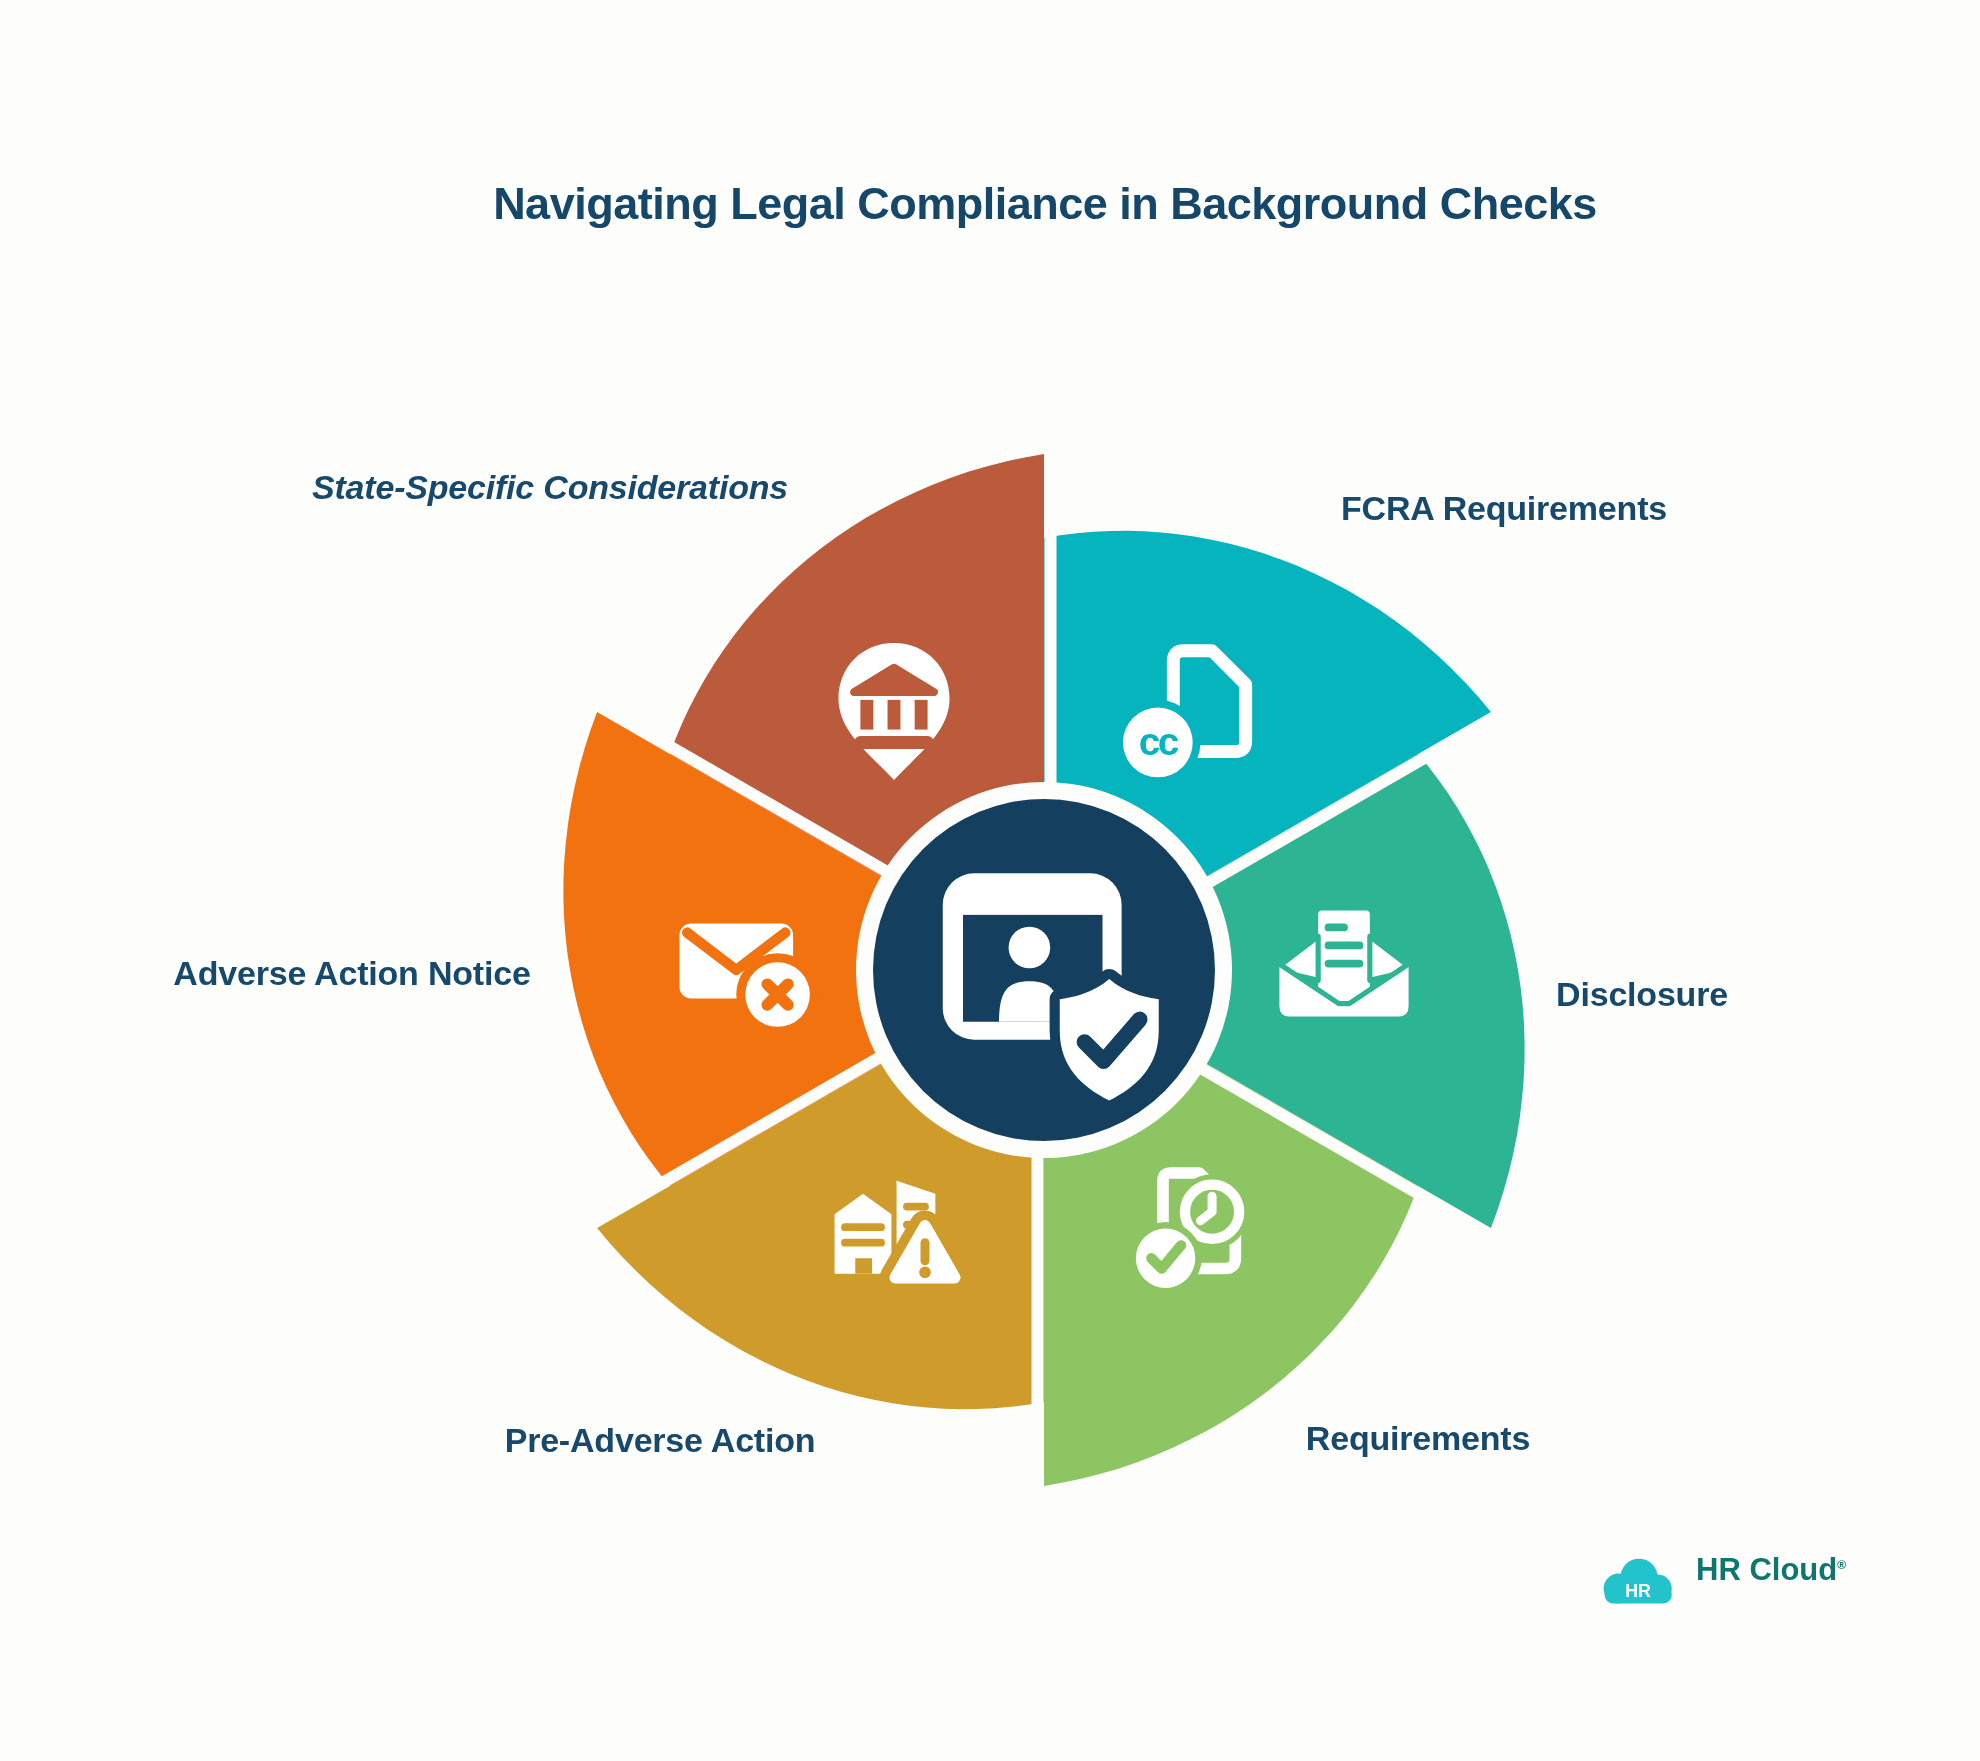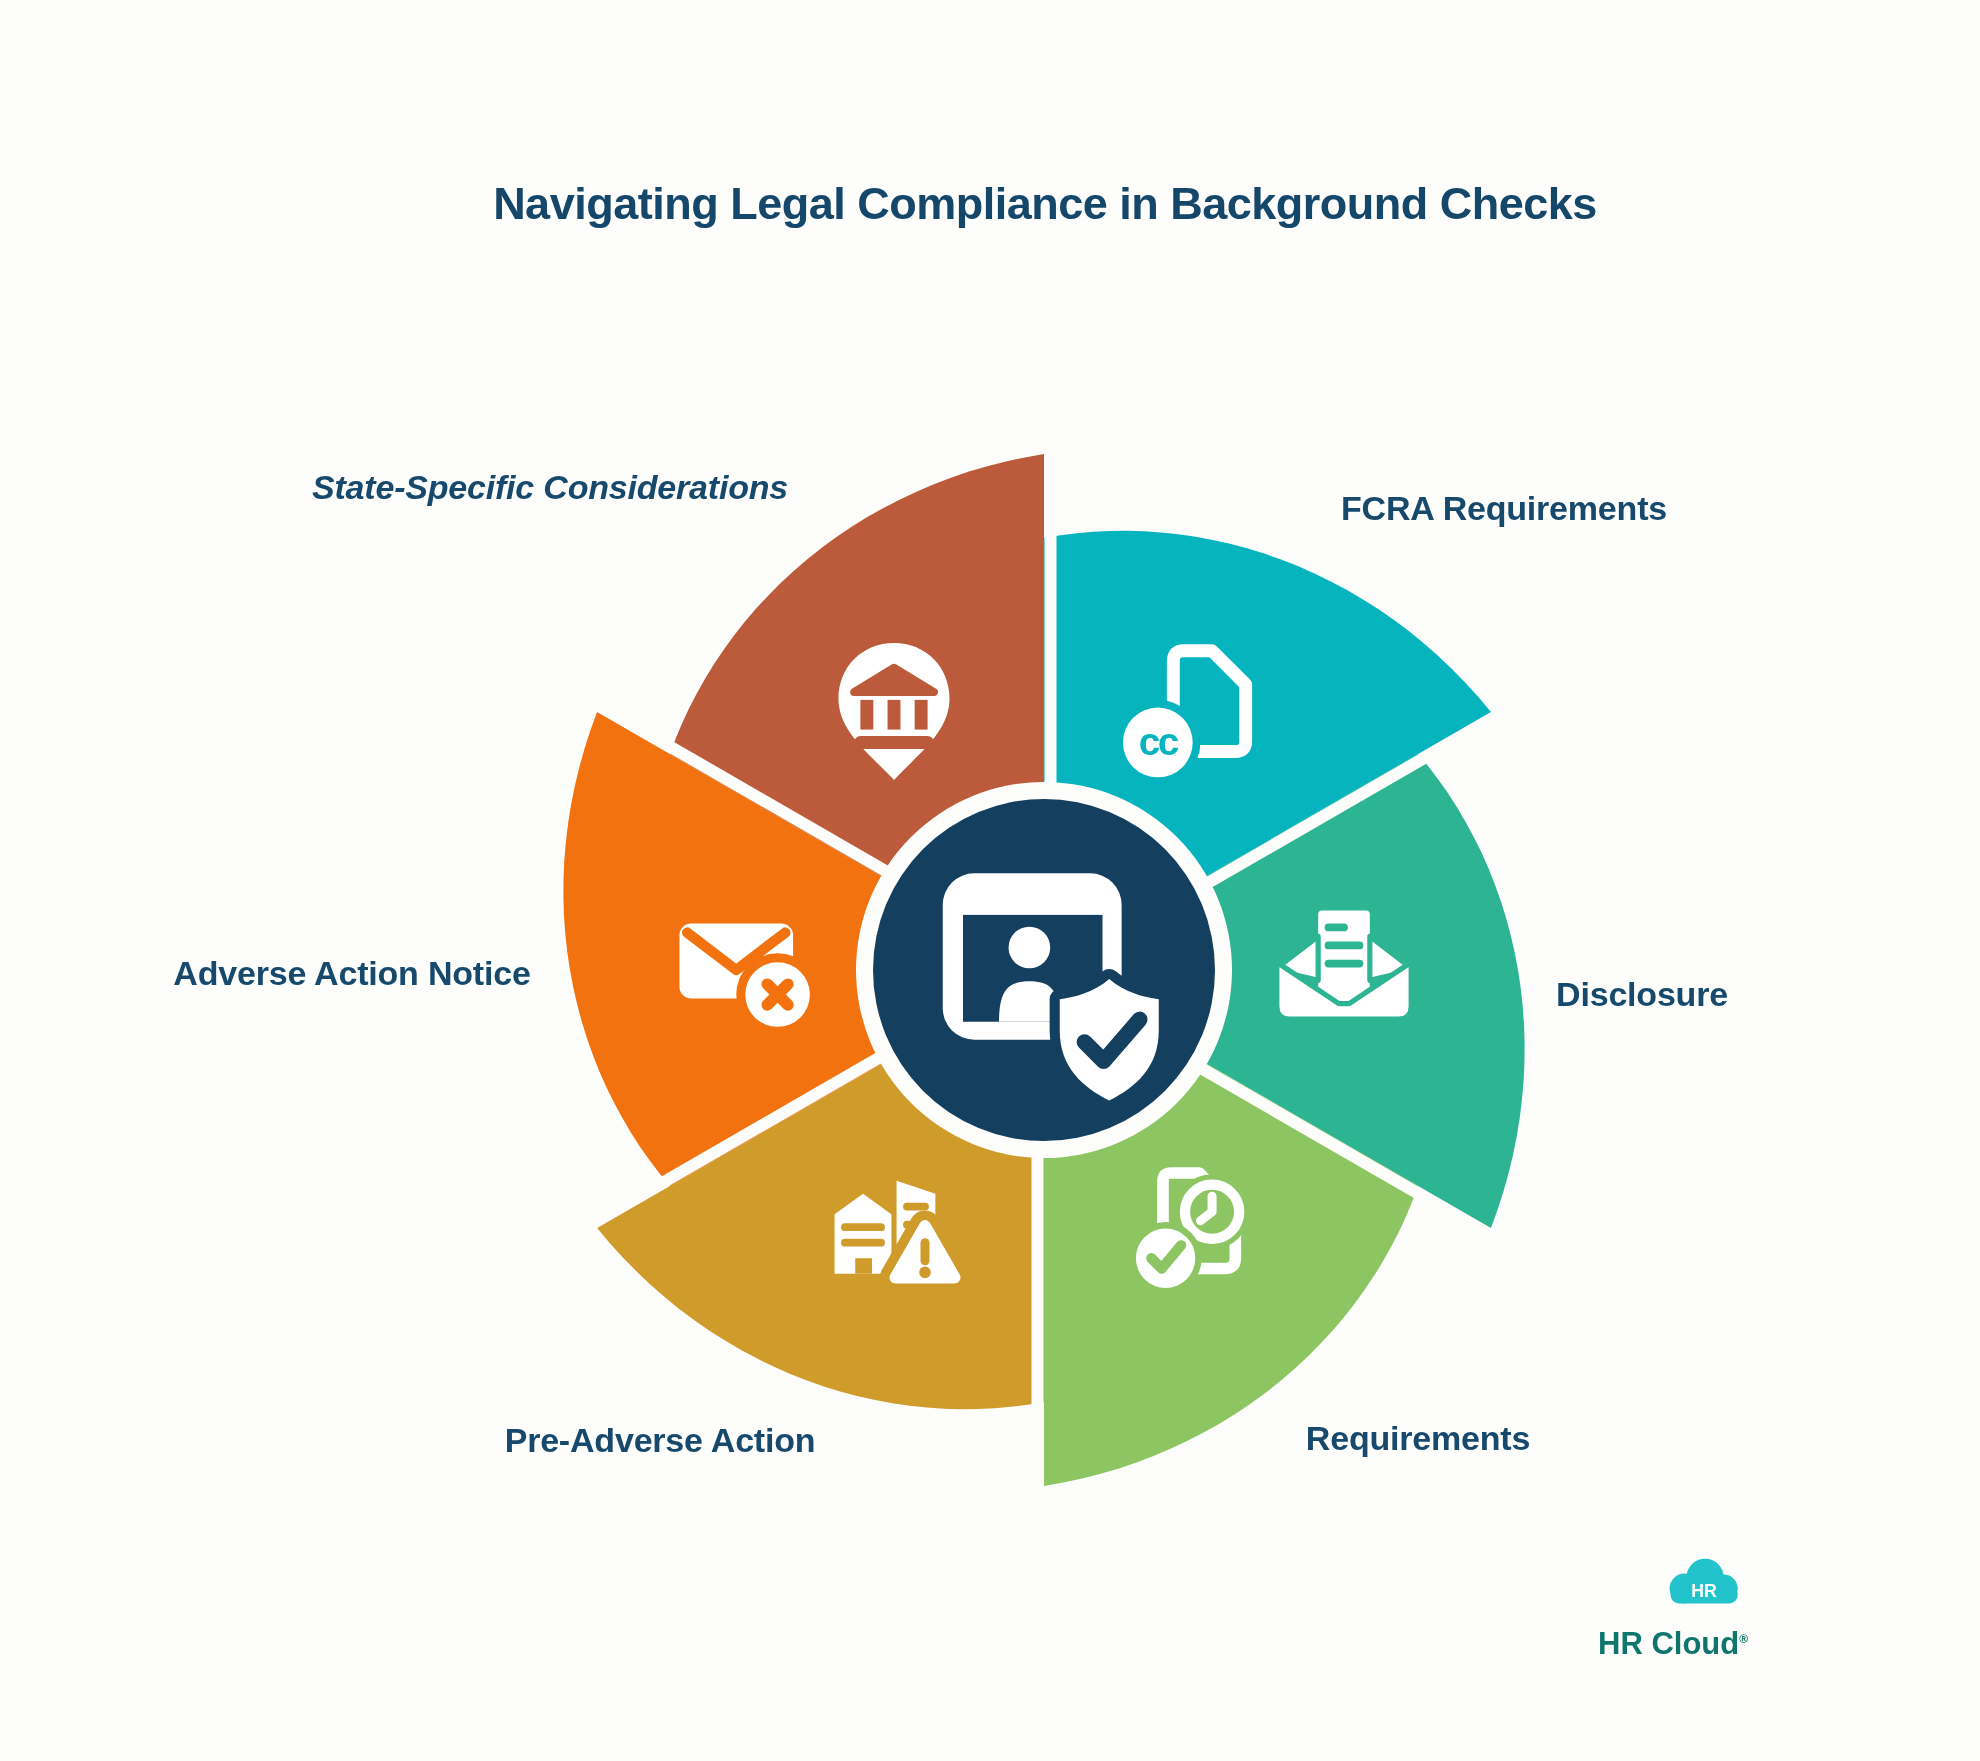--- a/index.html
+++ b/index.html
@@ -17,21 +17,21 @@
     white-space:nowrap;letter-spacing:-0.5px;
   }
   .seg-label{
     position:absolute;transform:translate(-50%,-50%);
     font-size:34px;font-weight:bold;color:#17496d;
     white-space:nowrap;letter-spacing:-0.2px;
   }
   #wheel{position:absolute;left:0;top:0;}
   .logo{
     position:absolute;left:1598px;top:1552px;
-    display:flex;align-items:flex-end;gap:14px;flex-direction:column;
+    display:flex;align-items:flex-start;gap:14px;
   }
   .brand{
     font-size:31px;font-weight:bold;color:#0f766e;letter-spacing:0px;
   }
   .brand sup{font-size:12px;vertical-align:super;}
 </style>
 </head>
 <body>
 
 <div class="canvas">

